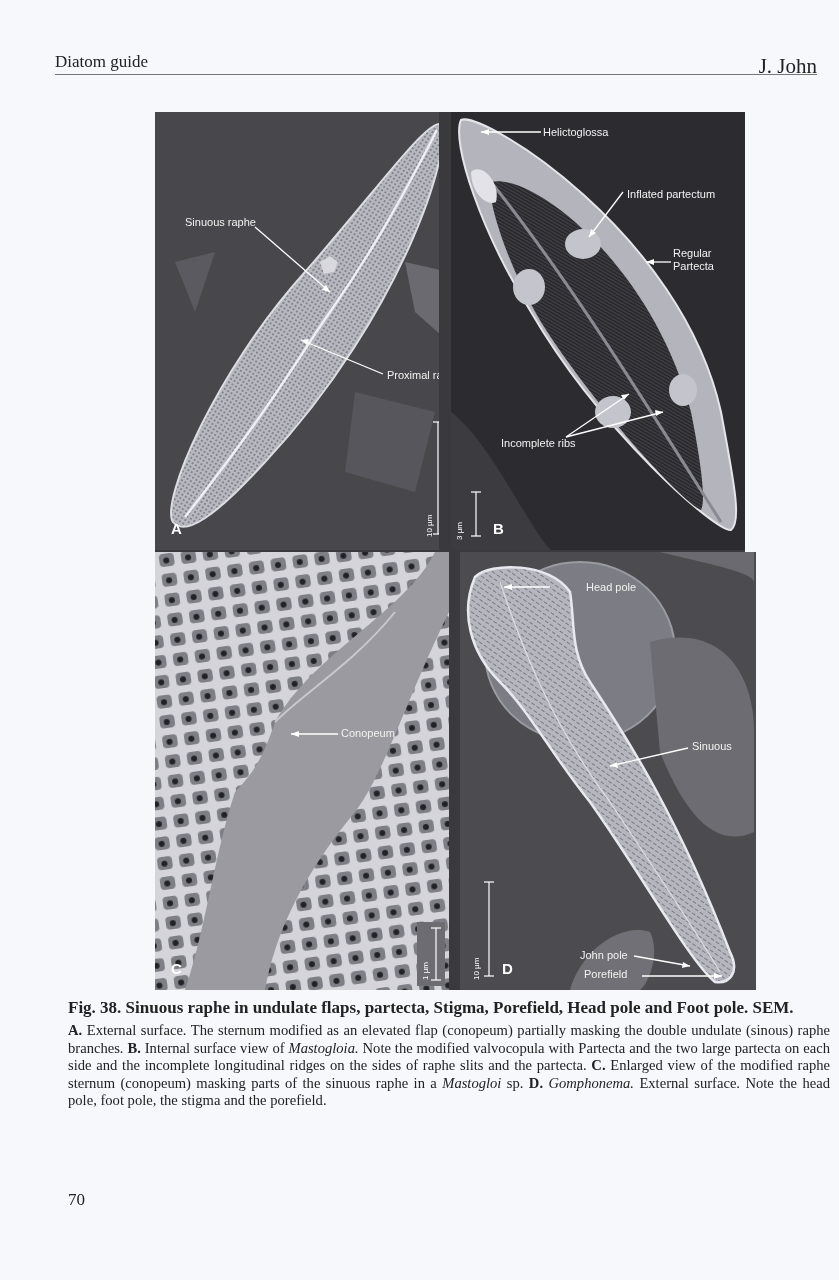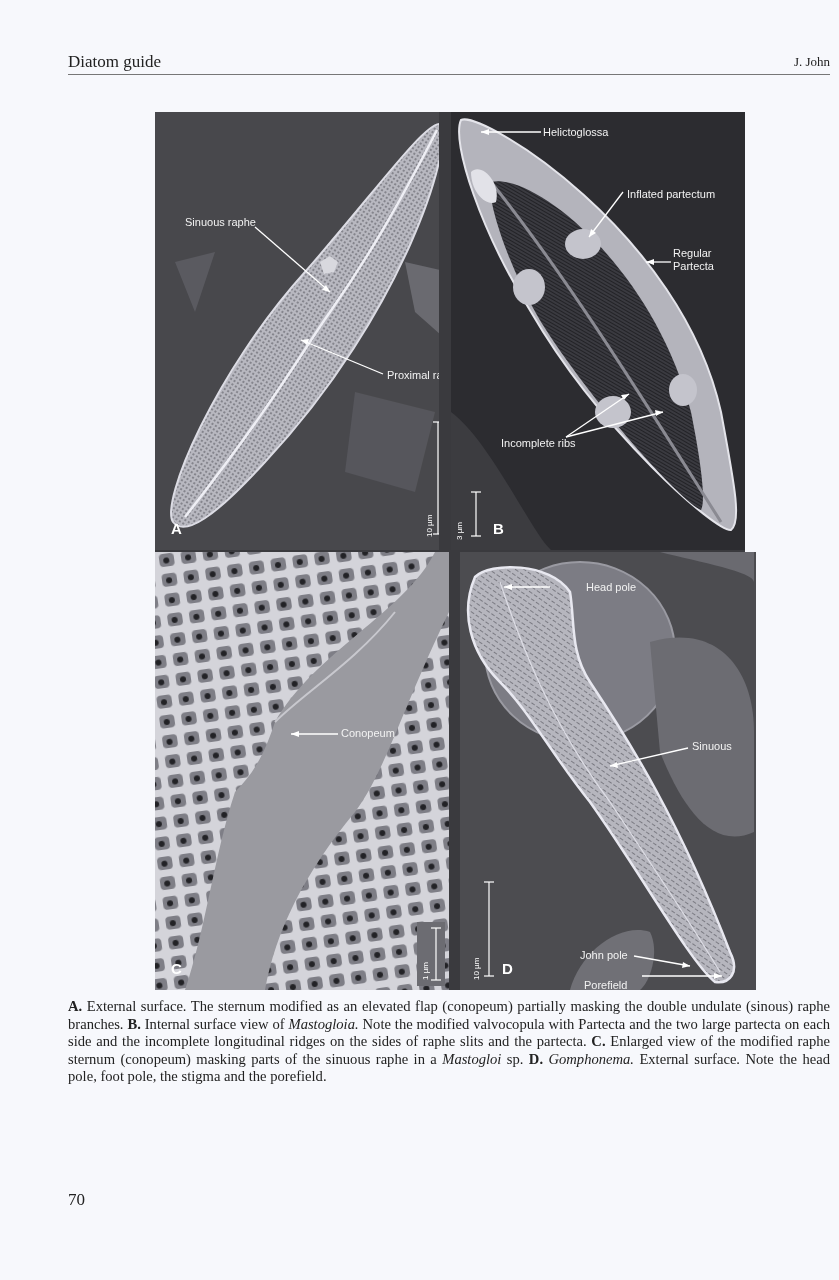--- a/index.html
+++ b/index.html
@@ -2,25 +2,25 @@
 <html><head>
 <meta charset="utf-8">
 <style>
   html, body { margin: 0; padding: 0; }
   body {
     width: 839px; height: 1280px; background: #f7f8fc;
     position: relative; overflow: hidden;
     font-family: "Liberation Serif", serif; color: #222;
   }
   .header {
-    position: absolute; left: 68px; top: 50px; width: 762px; height: 24px;
+    position: absolute; left: 55px; top: 50px; width: 762px; height: 24px;
     border-bottom: 1.5px solid #777;
   }
   .header .left { position: absolute; left: 0; top: 2px; font-size: 17px; }
-  .header .right { position: absolute; right: 0; top: 4px; font-size: 13px; }
+  .header .right { position: absolute; right: 0; top: 4px; font-size: 21px; }
 
   .figure {
     position: absolute; left: 155px; top: 112px; width: 590px; height: 878px;
     background: #3a3a3e;
   }
   .panel { position: absolute; overflow: hidden; }
   .panel svg { position: absolute; left: 0; top: 0; }
   .pA { left: 0; top: 0; width: 284px; height: 438px; background: #48484c; }
   .pB { left: 296px; top: 0; width: 294px; height: 438px; background: #2c2c30; }
   .pC { left: 0; top: 440px; width: 294px; height: 438px; background: #8a8a8e; }
@@ -173,25 +173,26 @@
       <polygon points="230,414 222,416 223,410" fill="#fff"></polygon>
       <line x1="182" y1="424" x2="262" y2="424" stroke="#fff" stroke-width="1.3"></line>
       <polygon points="262,424 254,421 254,427" fill="#fff"></polygon>
       <line x1="29" y1="330" x2="29" y2="424" stroke="#fff" stroke-width="1.2"></line>
       <line x1="24" y1="330" x2="34" y2="330" stroke="#fff" stroke-width="1.2"></line>
       <line x1="24" y1="424" x2="34" y2="424" stroke="#fff" stroke-width="1.2"></line>
     </svg>
     <span class="label" style="left:126px; top:29px;">Head pole</span>
     <span class="label" style="left:232px; top:188px;">Sinuous</span>
     <span class="label" style="left:120px; top:397px;">John pole</span>
-    <span class="label" style="left:124px; top:416px;margin-top:11px;">Porefield</span>
+    <span class="label" style="left:124px; top:416px;">Porefield</span>
     <span class="scale-text" style="left:12px; top:428px;">10 µm</span>
     <span class="letter" style="left:42px; top:408px;">D</span>
   </div>
 </div>
 
 <div class="caption">
+  <div class="title">Fig.  38. Sinuous raphe in undulate flaps, partecta, Stigma, Porefield, Head pole and Foot pole. SEM.</div>
   <div>
     <b>A.</b><span> External surface. The sternum modified as an elevated flap (conopeum) partially masking the double undulate (sinous) raphe branches. </span><b>B.</b><span> Internal surface view of </span><i>Mastogloia.</i><span> Note the modified valvocopula with Partecta and the two large partecta on each side and the incomplete longitudinal ridges on the sides of raphe slits and the partecta. </span><b>C.</b><span> Enlarged view of the modified raphe sternum (conopeum) masking parts of the sinuous raphe in a </span><i>Mastogloi</i><span> sp. </span><b>D.</b><span>  </span><i>Gomphonema.</i><span> External surface. Note the head pole, foot pole, the stigma and the porefield.</span>
   </div>
 </div>
 
 <div class="pagenum">70</div>
 
 </body></html>

